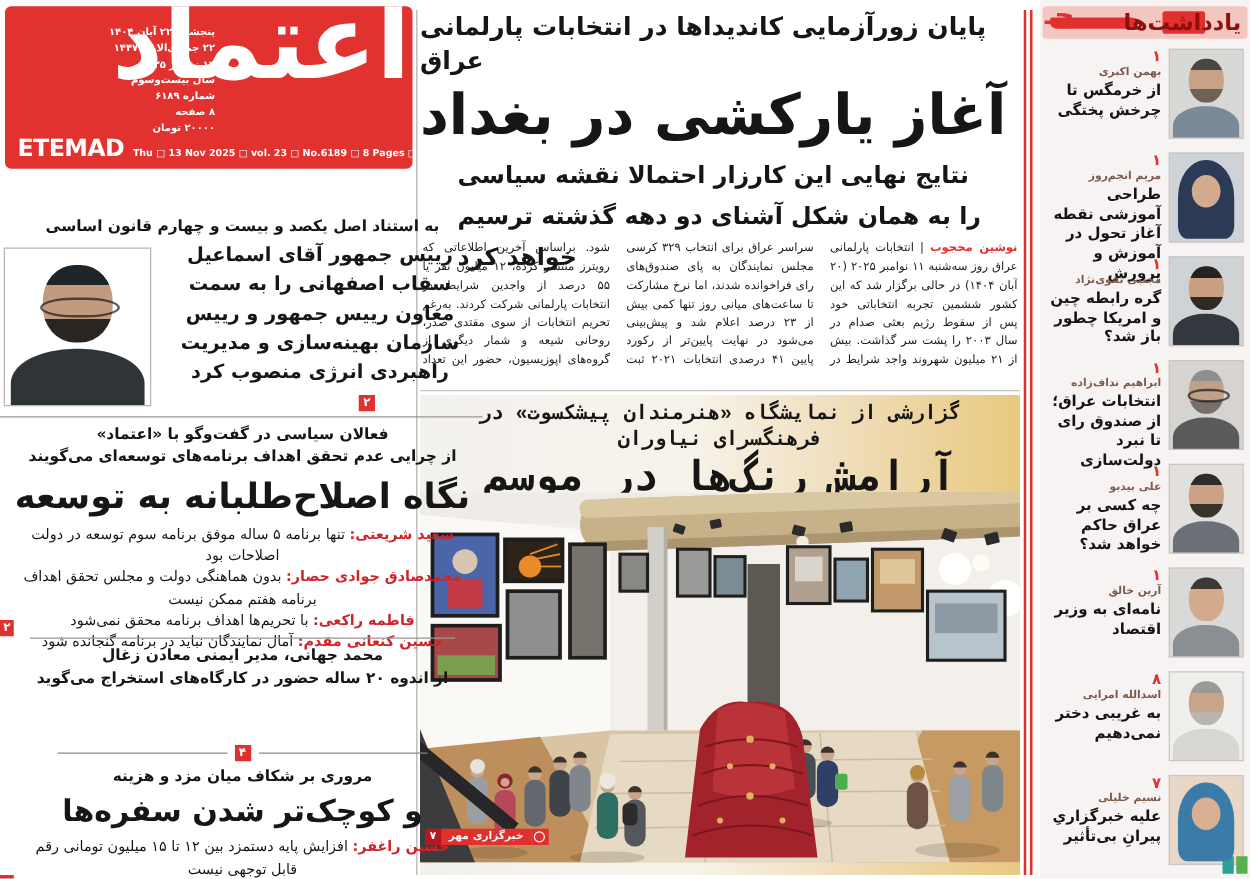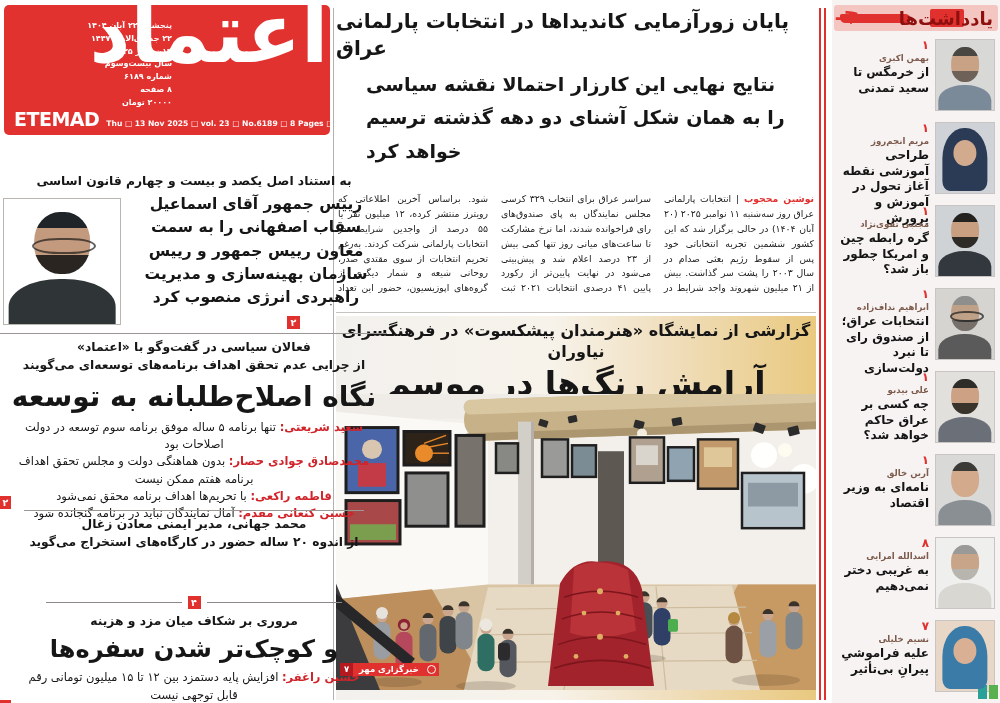--- a/index.html
+++ b/index.html
@@ -54,21 +54,21 @@
   .m-headline{font-size:45px;font-weight:900;line-height:1.15;margin-top:4px;letter-spacing:-1px;}
   .m-sub{font-size:19px;font-weight:700;line-height:1.75;margin-top:6px;padding:0 30px;}
   .body-cols{left:338px;top:192px;width:476px;height:116px;column-count:3;column-gap:13px;
              font-size:9.3px;line-height:1.6;text-align:justify;overflow:hidden;color:#1c1c1c;}
   .byline{color:#e0312f;font-weight:800;}
   .hline{height:1px;background:#c6c3c0;}
 
   
   .gal{left:336px;top:316px;width:480px;height:384px;
        background:linear-gradient(to left,#e9c97f 0%,#f0debc 30%,#f7f3ea 55%,#f3f1ee 100%);}
-  .gal-head{padding-top:5px;text-align:center;}
+  .gal-head{padding-top:5px;text-align:center;font-family:Liberation Mono, monospace;}
   .g-kicker{font-size:16px;font-weight:800;line-height:1.3;}
   .g-headline{font-size:33px;font-weight:900;line-height:1.2;margin-top:1px;}
   .gal-photo{position:absolute;left:0;bottom:10px;width:480px;height:296px;}
   .gal-photo svg{display:block;width:100%;height:100%;}
   .caption{position:absolute;left:4px;bottom:14px;display:flex;direction:ltr;align-items:stretch;
            height:13px;font-size:8.5px;color:#fff;z-index:5;}
   .cap-num{background:#b5191f;width:13px;text-align:center;font-weight:800;line-height:13px;}
   .cap-label{background:#e0312f;padding:0 6px;line-height:13px;font-weight:bold;}
   .cap-logo{background:#e0312f;width:14px;display:flex;align-items:center;justify-content:center;}
   .cap-logo i{width:7px;height:7px;border:1.5px solid #fff;border-radius:50%;display:block;}
@@ -114,20 +114,21 @@
       <span class="mh-info">Thu □ 13 Nov 2025 □ vol. 23 □ No.6189 □ 8 Pages □ 200000 Rials</span>
     </div>
   </div>
 
   <div class="abs vline" style="left:333px;"></div>
   <div class="abs redline" style="left:819px;"></div>
   <div class="abs redline" style="left:824px;"></div>
 
   <div class="abs main-top">
     <div class="m-kicker">پایان زورآزمایی کاندیداها در انتخابات پارلمانی عراق</div>
+    <div class="m-headline">آغاز یارکشی در بغداد</div>
     <div class="m-sub">نتایج نهایی این کارزار احتمالا نقشه سیاسی را به همان شکل آشنای دو دهه گذشته ترسیم خواهد کرد</div>
   </div>
   <div class="abs body-cols">
     <span class="byline">نوشین محجوب</span><span> | </span><span>انتخابات پارلمانی عراق روز سه‌شنبه ۱۱ نوامبر ۲۰۲۵ (۲۰ آبان ۱۴۰۴) در حالی برگزار شد که این کشور ششمین تجربه انتخاباتی خود پس از سقوط رژیم بعثی صدام در سال ۲۰۰۳ را پشت سر گذاشت. بیش از ۲۱ میلیون شهروند واجد شرایط در سراسر عراق برای انتخاب ۳۲۹ کرسی مجلس نمایندگان به پای صندوق‌های رای فراخوانده شدند، اما نرخ مشارکت تا ساعت‌های میانی روز تنها کمی بیش از ۲۳ درصد اعلام شد و پیش‌بینی می‌شود در نهایت پایین‌تر از رکورد پایین ۴۱ درصدی انتخابات ۲۰۲۱ ثبت شود. براساس آخرین اطلاعاتی که رویترز منتشر کرده، ۱۲ میلیون نفر یا ۵۵ درصد از واجدین شرایط در انتخابات پارلمانی شرکت کردند. به‌رغم تحریم انتخابات از سوی مقتدی صدر، روحانی شیعه و شمار دیگری از گروه‌های اپوزیسیون، حضور این تعداد از مردم پای صندوق‌های رای کم‌سابقه توصیف شده است. از بین بیش از ۲۱ میلیون رای‌دهنده واجد شرایط، ۱۲ میلیون نفر در این دوره از انتخابات شرکت کردند. به گزارش خبرگزاری فرانسه، این مشارکت غیرمنتظره، جهش شدیدی نسبت به مشارکت پایین ۴۱ درصدی در انتخابات سال ۲۰۲۱ است. انتظار می‌رود نتایج اولیه این انتخابات ظرف ۲۴ ساعت پس از بسته شدن حوزه‌ها اعلام شود و براساس پیش‌بینی‌ها حامیان محمد شیاع السودانی، نخست‌وزیر عراق...</span>
     
   </div>
   <div class="abs hline" style="left:336px;top:312px;width:480px;"></div>
 
   <div class="abs gal">
     <div class="gal-head">
@@ -325,21 +326,21 @@
       <span class="sb-jeh">جـ</span>
       <span class="sb-box"></span>
       <span class="sb-title">یادداشت‌ها</span>
     </div>
 
     <div class="sb-item">
       <div class="sb-photo avatar" style="--pbg:#d8d8d6;--hair:#4a4642;--skin:#c9a286;--beard:#6e6258;--cloth:#7a8a99;"></div>
       <div class="sb-txt">
           <div class="sb-num">۱</div>
           <div class="sb-name">بهمن اکبری</div>
-          <div class="sb-t">از خرمگس تا سعید تمدنی</div>
+          <div class="sb-t">از خرمگس تا چرخش پختگی</div>
         </div>
     </div>
     <div class="sb-item">
       <div class="sb-photo avatar hj" style="--pbg:#cfd3d8;--skin:#d2ab8e;--cloth:#2b3b55;"></div>
       <div class="sb-txt">
           <div class="sb-num">۱</div>
           <div class="sb-name">مریم انجم‌روز</div>
           <div class="sb-t">طراحی آموزشی نقطه آغاز تحول در آموزش و پرورش</div>
         </div>
     </div>
@@ -383,21 +384,21 @@
           <div class="sb-num">۸</div>
           <div class="sb-name">اسدالله امرایی</div>
           <div class="sb-t">به غریبی دختر نمی‌دهیم</div>
         </div>
     </div>
     <div class="sb-item">
       <div class="sb-photo avatar hj" style="--pbg:#e8d6c6;--skin:#d9b093;--cloth:#3a7ba8;"></div>
       <div class="sb-txt">
           <div class="sb-num">۷</div>
           <div class="sb-name">نسیم خلیلی</div>
-          <div class="sb-t">علیه فراموشیِ پیرانِ بی‌تأثیر</div>
+          <div class="sb-t">علیه خبرگزاریِ پیرانِ بی‌تأثیر</div>
         </div>
     </div>
 
     <div class="abs corner-dec">
       <i style="background:#2aa198;"></i>
       <i style="background:#59b04f;"></i>
     </div>
   </div>
 
 </div>

